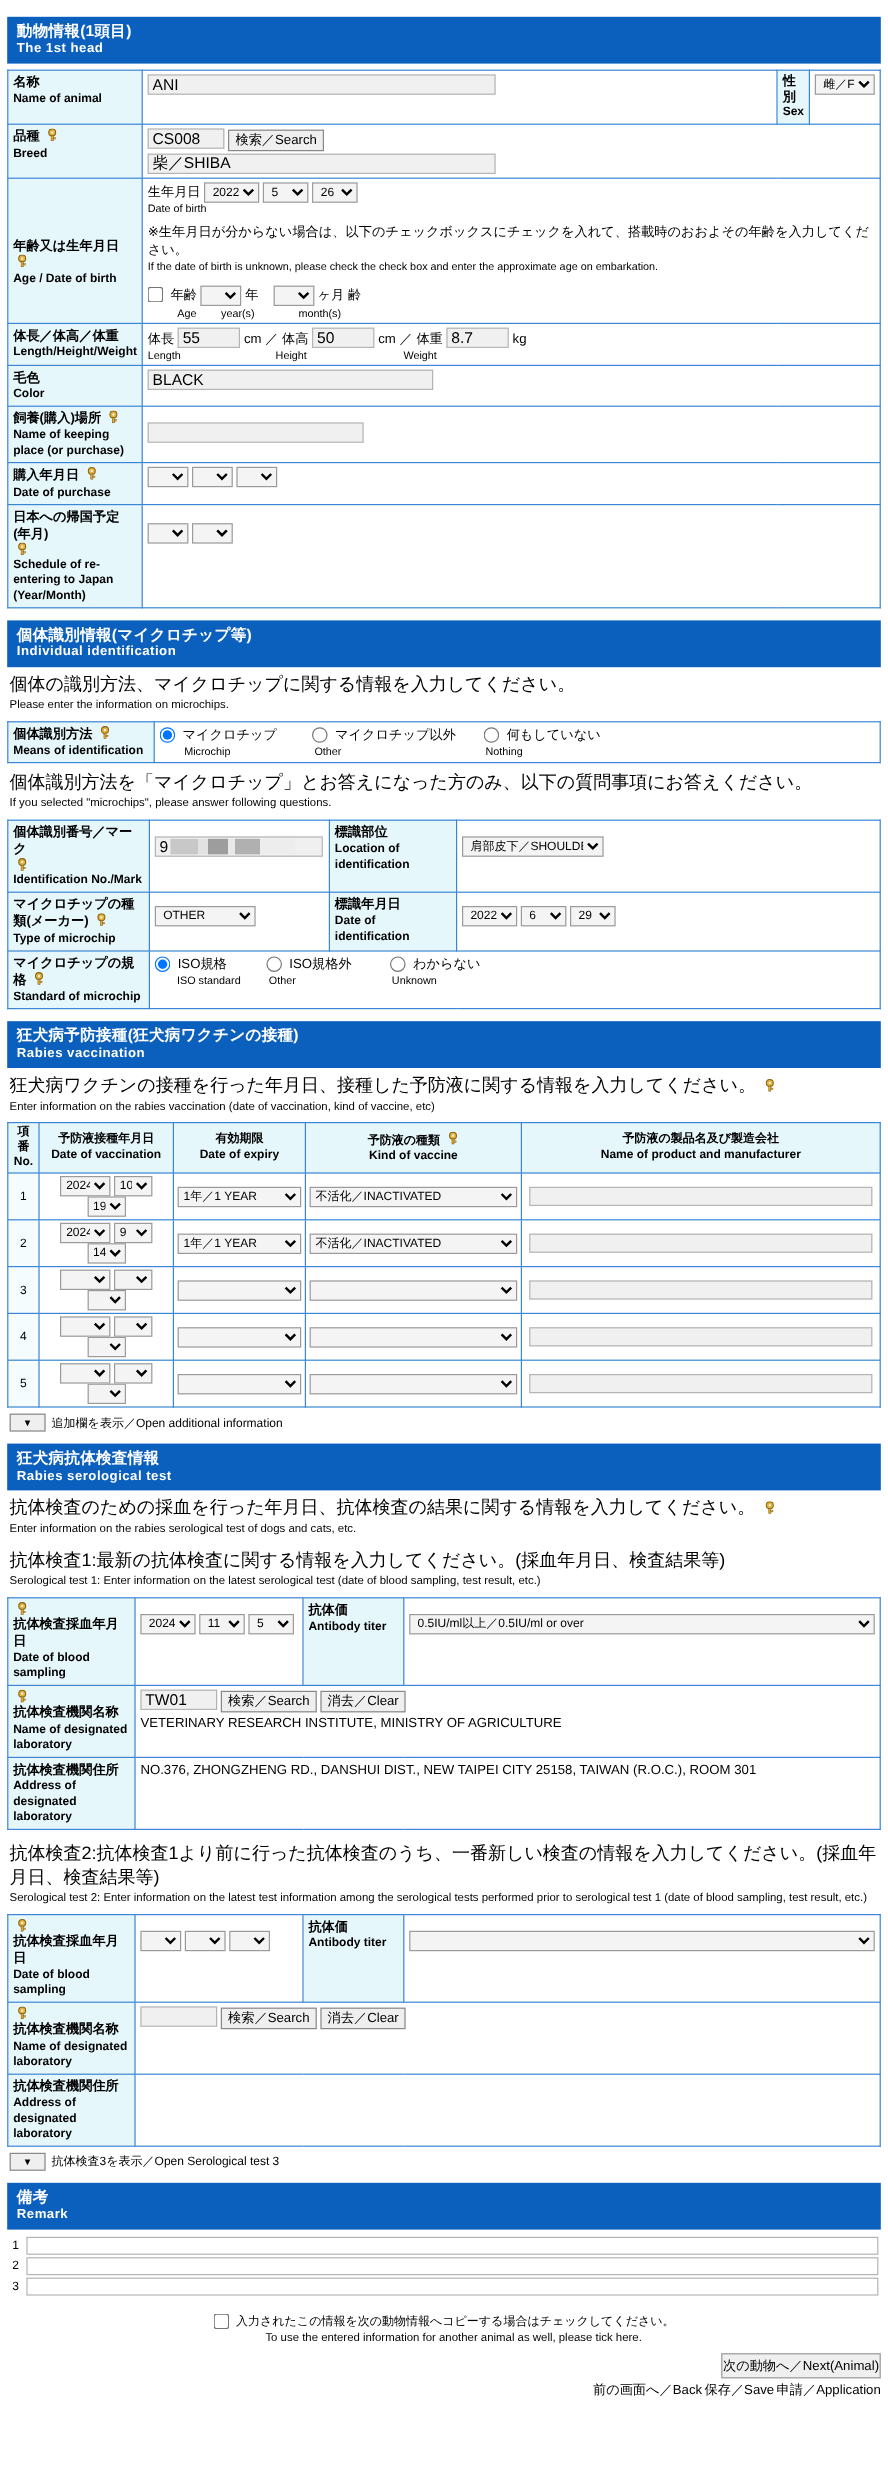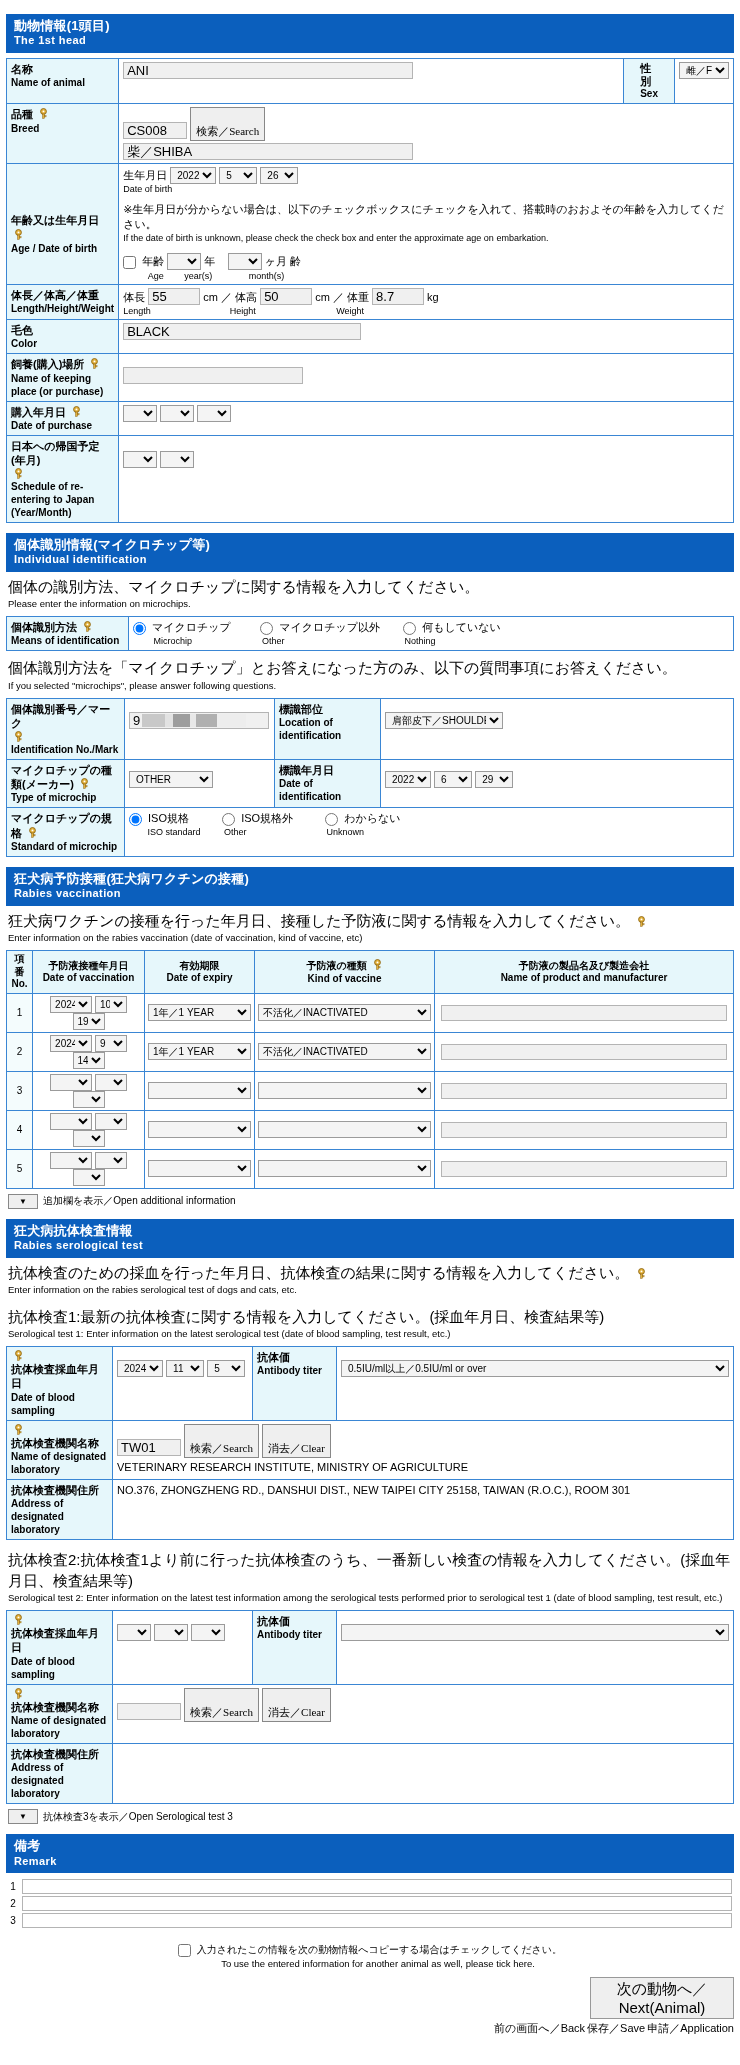--- a/index.html
+++ b/index.html
@@ -70,23 +70,23 @@
     font-size: 10px;
     height: 17px;
     padding: 0 0 0 2px;
   }
   select.sel.sm { width: 38px; }
   select.sel.yr { width: 46px; }
   select.sel.blank { width: 34px; }
   button.btn {
     border: 1px solid #888;
     background: #efefef;
-    font-family: Liberation Serif, serif;
+    font-family: Liberation Sans, sans-serif;
     font-size: 11px;
-    padding: 16px 5px;
+    padding: 0 5px;
     height: 18px;
     cursor: pointer;
   }
   .radio, .chk { vertical-align: middle; margin: 0 3px 0 0; }
 
   
   .help {
     display: inline-block;
     width: 11px; height: 12px;
     vertical-align: -2px;
@@ -123,21 +123,21 @@
   table.remark td { padding: 1px 2px; }
   td.rno { width: 14px; font-size: 10px; text-align: center; }
   input.rline { width: 100%; border: 1px solid #b4b4b4; background: #fff; height: 15px; font-size: 11px; }
 
   
   .copy-row { text-align: center; font-size: 10px; margin: 14px 0 4px 0; line-height: 1.4; }
   .copy-row .en { font-size: 9.5px; }
   .btnbar { display: flex; justify-content: flex-end; gap: 2px; margin-top: 6px; }
   .btnbar .nav {
     border: 1px solid #999; background: #efefef;
-    font-size: 15px; padding: 2px 0; width: 144px; text-align: center; cursor: pointer;
+    font-size: 11px; padding: 2px 0; width: 133px; text-align: center; cursor: pointer;
   }
   .btnrow2 { display: flex; justify-content: flex-end; gap: 2px; margin-top: 2px; }
 
   .mask {
     display: inline-block; height: 13px; vertical-align: -2px;
     background: linear-gradient(90deg,#c8c8c8 0 22%,#e2e2e2 22% 30%,#9d9d9d 30% 46%,#e8e8e8 46% 52%,#b0b0b0 52% 72%,#ededed 72% 100%);
     filter: blur(0.6px);
   }
 </style>
 </head>
@@ -153,21 +153,21 @@
   <table class="form">
     <tbody>
         <tr>
       <td class="lbl">
         <span class="jp">名称</span>
         <span class="en">Name of animal</span>
       </td>
       <td class="val">
         <input class="tf wide" value="ANI" style="">
       </td>
-      <td class="lbl" style="width:18px;padding:3px 16px;">
+      <td class="lbl" style="width:18px;padding:3px 4px;">
         <span class="jp" style="display:block;line-height:1.15;">性別</span>
         <span class="en">Sex</span>
       </td>
       <td class="val" style="width:56px;text-decoration:underline;">
         <select class="sel" style="width:50px;">
           <option>雌／F</option>
         </select>
       </td>
     </tr>
 

